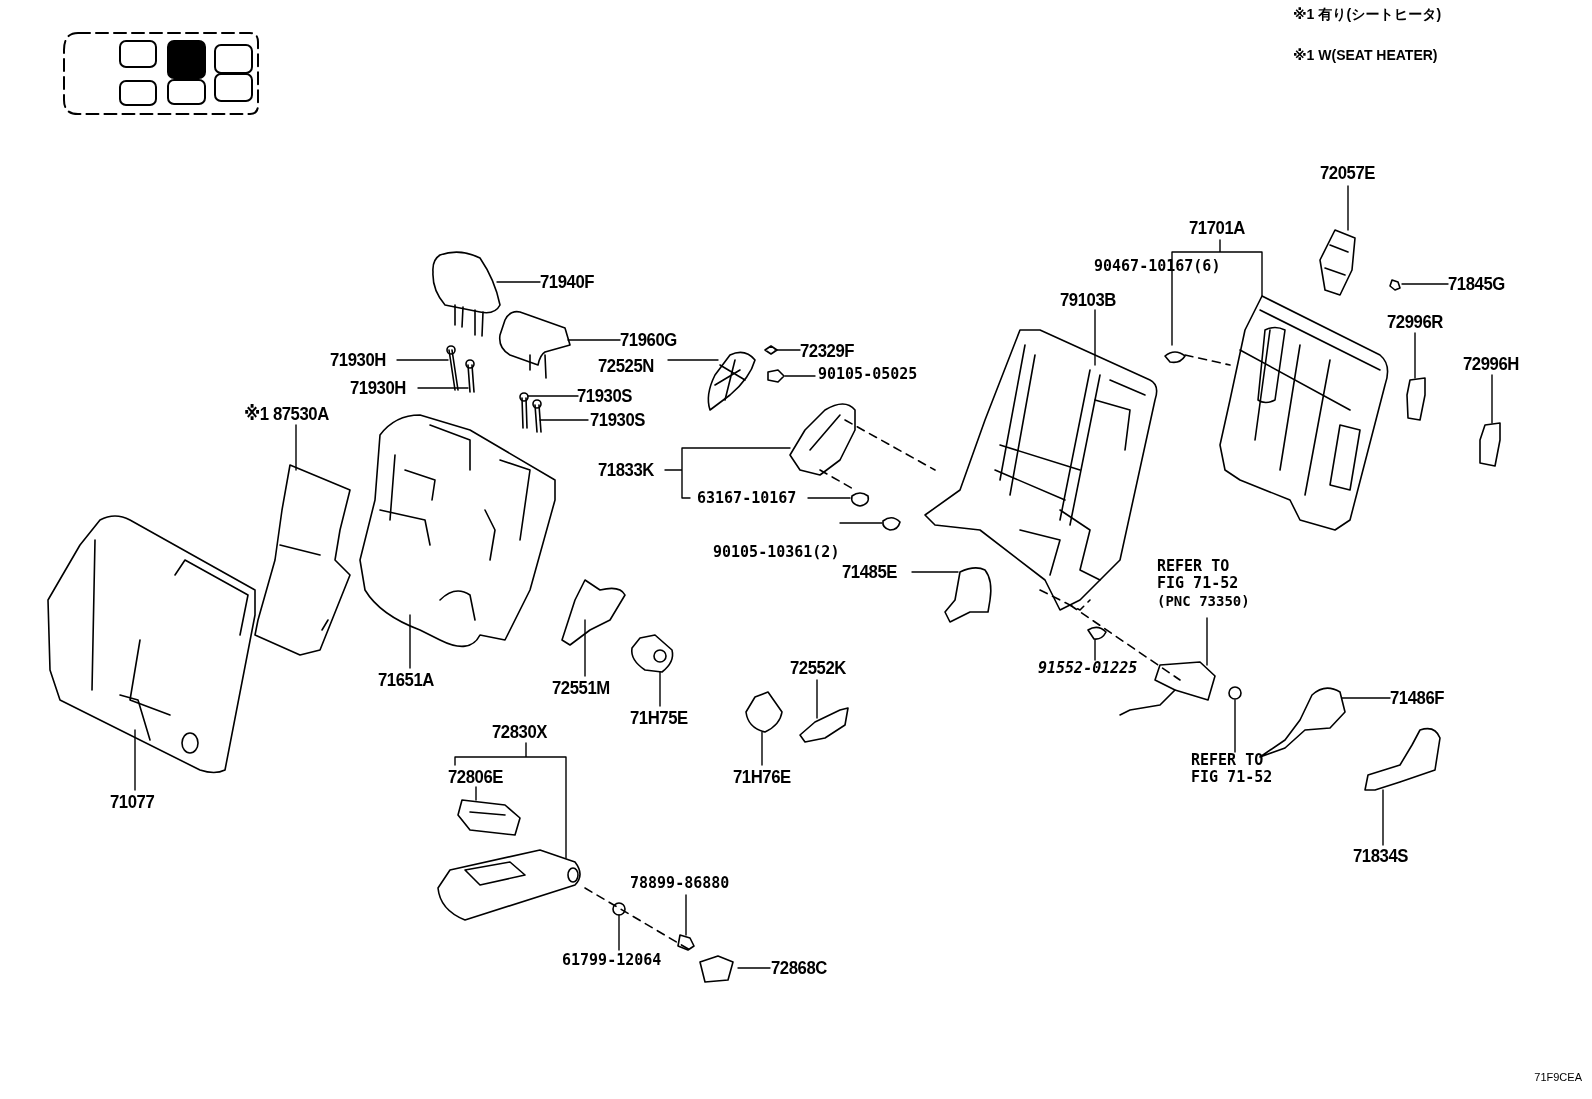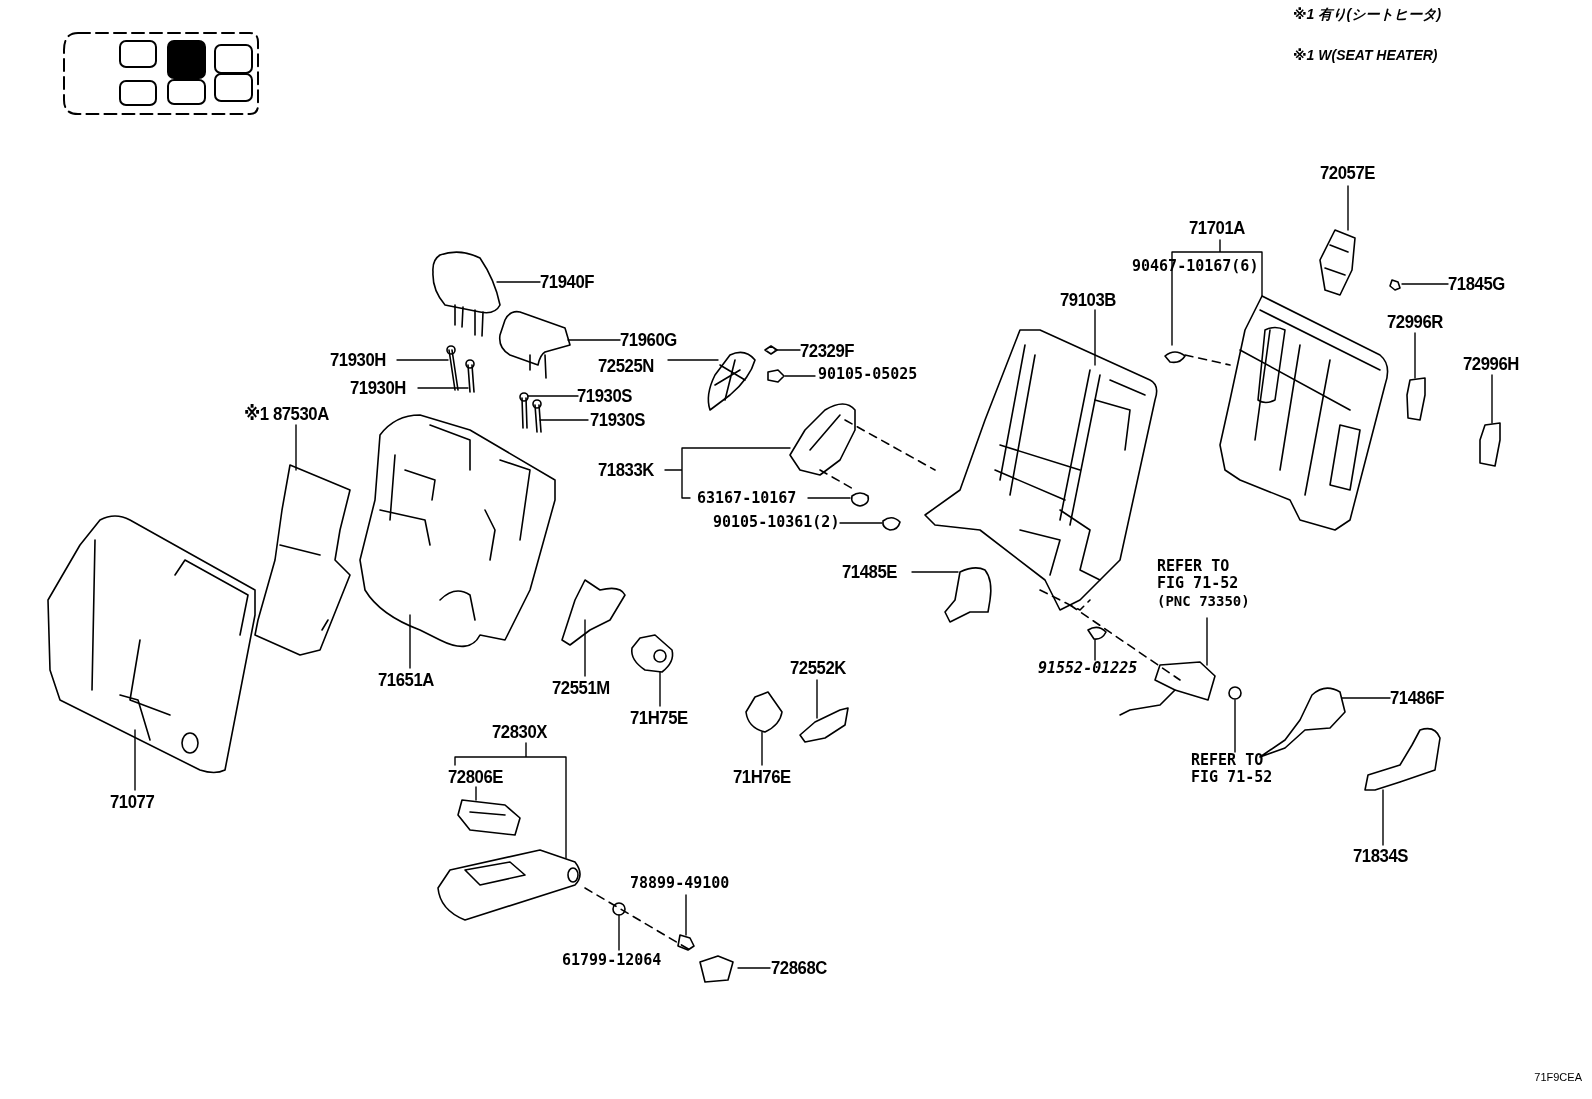--- a/index.html
+++ b/index.html
@@ -1,20 +1,20 @@
 <!DOCTYPE html>
 <html><head>
 <meta charset="utf-8">
 <style>
   html,body{margin:0;padding:0;background:#fff;}
   body{width:1592px;height:1099px;position:relative;overflow:hidden;font-family:"DejaVu Sans Mono","Liberation Mono",monospace;color:#000;}
   #diagram{position:absolute;left:0;top:0;width:1592px;height:1099px;}
   .lbl{position:absolute;font-family:"Liberation Sans","DejaVu Sans",sans-serif;font-weight:bold;font-size:19px;letter-spacing:-0.5px;line-height:1;white-space:nowrap;transform:scaleX(0.88);transform-origin:left top;cursor:pointer;}
   .mono{font-family:"DejaVu Sans Mono","Liberation Mono",monospace;font-weight:bold;font-size:15px;letter-spacing:0;transform:none;line-height:1.15;}
-  .note{position:absolute;font-family:"Liberation Sans","DejaVu Sans",sans-serif;font-weight:bold;font-size:14px;line-height:17px;white-space:nowrap;font-style:italic;}
+  .note{position:absolute;font-family:"Liberation Sans","DejaVu Sans",sans-serif;font-weight:bold;font-size:14px;line-height:17px;white-space:nowrap;}
   .figid{position:absolute;right:10px;bottom:16px;font-family:"Liberation Sans",sans-serif;font-size:11px;}
 </style>
 </head>
 <body>
 
 <svg id="diagram" viewBox="0 0 1592 1099" xmlns="http://www.w3.org/2000/svg" fill="none" stroke="#000" stroke-width="1.6" stroke-linejoin="round" stroke-linecap="round">
 
   <g>
     <path d="M78,33 L250,33 Q258,33 258,42 L258,105 Q258,114 250,114 L78,114 Q64,114 64,100 L64,50 Q64,33 78,33 Z" stroke-dasharray="12,6" stroke-width="2"></path>
     <rect x="120" y="41" width="36" height="26" rx="6" stroke-width="2"></rect>
@@ -246,38 +246,38 @@
 <div class="lbl" style="left:330px;top:350px;">71930H</div>
 <div class="lbl" style="left:350px;top:378px;">71930H</div>
 <div class="lbl" style="left:598px;top:356px;">72525N</div>
 <div class="lbl" style="left:800px;top:341px;">72329F</div>
 <div class="lbl mono" style="left:818px;top:366px;">90105-05025</div>
 <div class="lbl" style="left:577px;top:386px;">71930S</div>
 <div class="lbl" style="left:590px;top:410px;">71930S</div>
 <div class="lbl" style="left:244px;top:404px;">※1 87530A</div>
 <div class="lbl" style="left:598px;top:460px;">71833K</div>
 <div class="lbl mono" style="left:697px;top:490px;">63167-10167</div>
-<div class="lbl mono" style="left:713px;top:514px;">90105-10361(2)</div>
+<div class="lbl mono" style="left:713px;top:544px;">90105-10361(2)</div>
 <div class="lbl" style="left:1060px;top:290px;">79103B</div>
 <div class="lbl" style="left:842px;top:562px;">71485E</div>
 <div class="lbl" style="left:1189px;top:218px;">71701A</div>
-<div class="lbl mono" style="left:1132px;top:258px;">90467-10167(6)</div>
+<div class="lbl mono" style="left:1094px;top:258px;">90467-10167(6)</div>
 <div class="lbl" style="left:1320px;top:163px;">72057E</div>
 <div class="lbl" style="left:1448px;top:274px;">71845G</div>
 <div class="lbl" style="left:1387px;top:312px;">72996R</div>
 <div class="lbl" style="left:1463px;top:354px;">72996H</div>
 <div class="lbl" style="left:378px;top:670px;">71651A</div>
 <div class="lbl" style="left:110px;top:792px;">71077</div>
 <div class="lbl" style="left:552px;top:678px;">72551M</div>
 <div class="lbl" style="left:630px;top:708px;">71H75E</div>
 <div class="lbl" style="left:790px;top:658px;">72552K</div>
 <div class="lbl" style="left:733px;top:767px;">71H76E</div>
 <div class="lbl" style="left:492px;top:722px;">72830X</div>
 <div class="lbl" style="left:448px;top:767px;">72806E</div>
-<div class="lbl mono" style="left:630px;top:875px;">78899-49100</div>
+<div class="lbl mono" style="left:630px;top:875px;">78899-86880</div>
 <div class="lbl mono" style="left:562px;top:952px;">61799-12064</div>
 <div class="lbl" style="left:771px;top:958px;">72868C</div>
 <div class="lbl mono" style="left:1038px;top:660px;font-style:italic;">91552-01225</div>
 <div class="lbl" style="left:1390px;top:688px;">71486F</div>
 <div class="lbl" style="left:1353px;top:846px;">71834S</div>
 
 <div class="lbl mono" style="left:1157px;top:558px;">
   <div>REFER TO</div>
   <div>FIG 71-52</div>
   <div style="font-size:14px;">(PNC 73350)</div>

